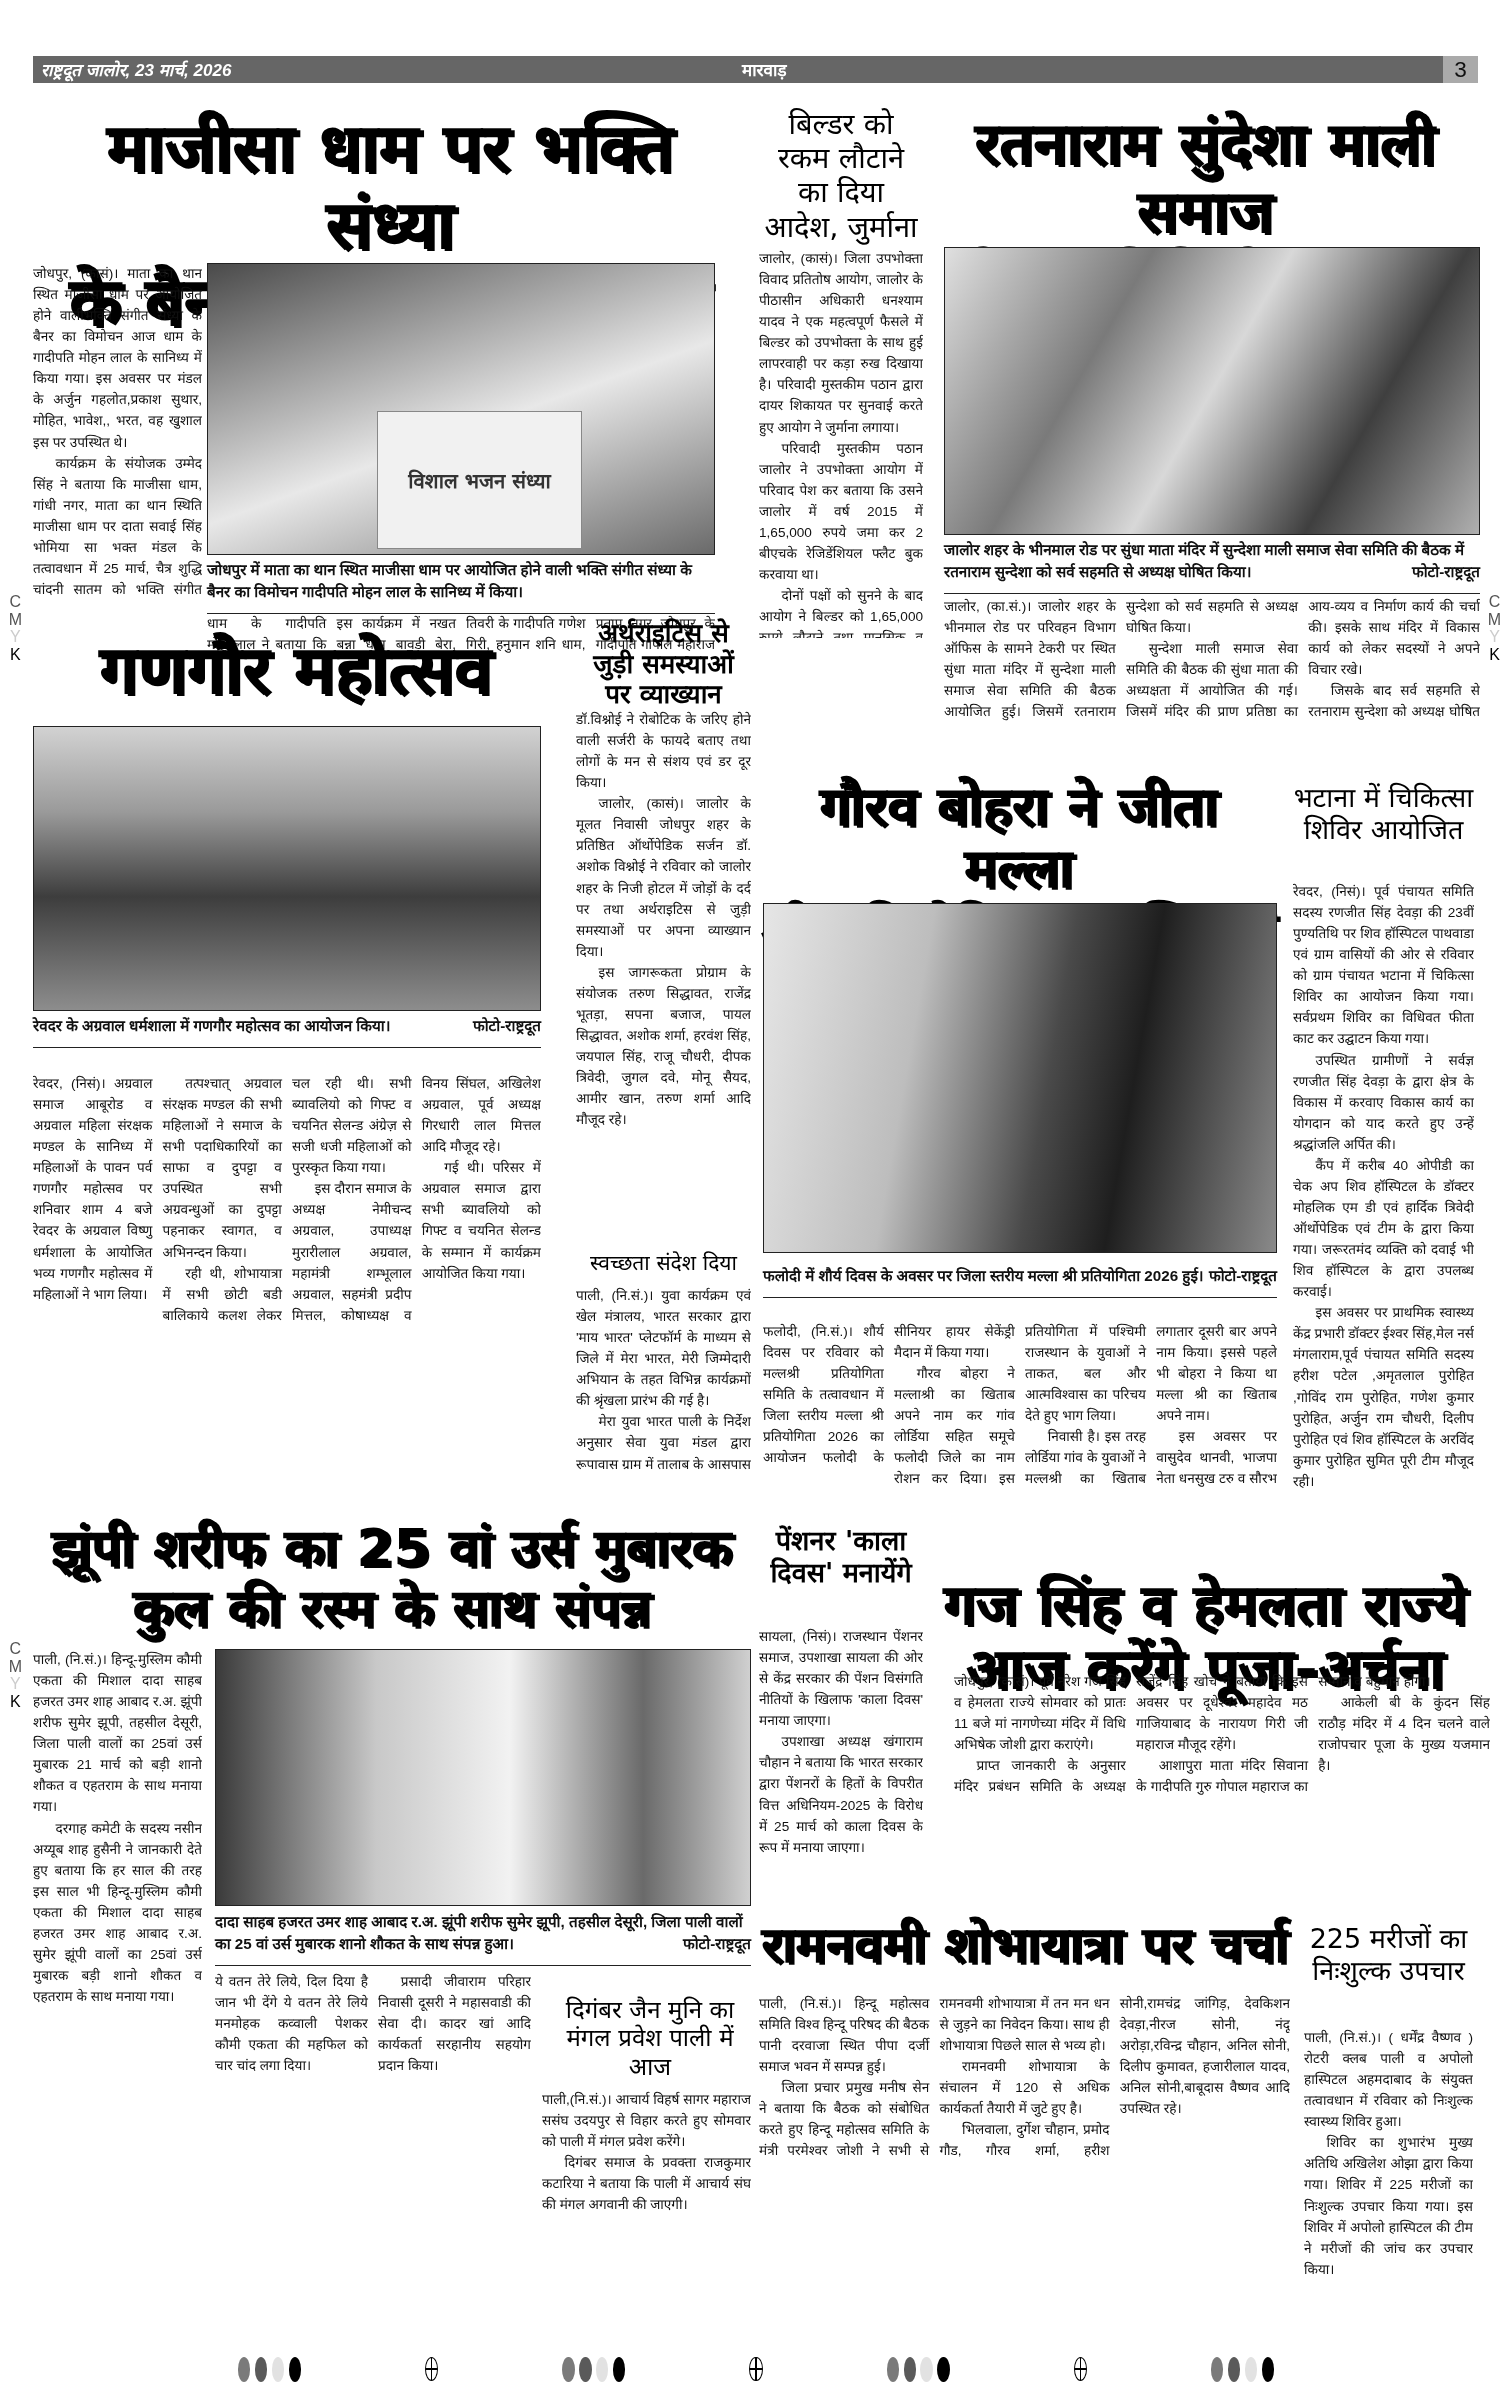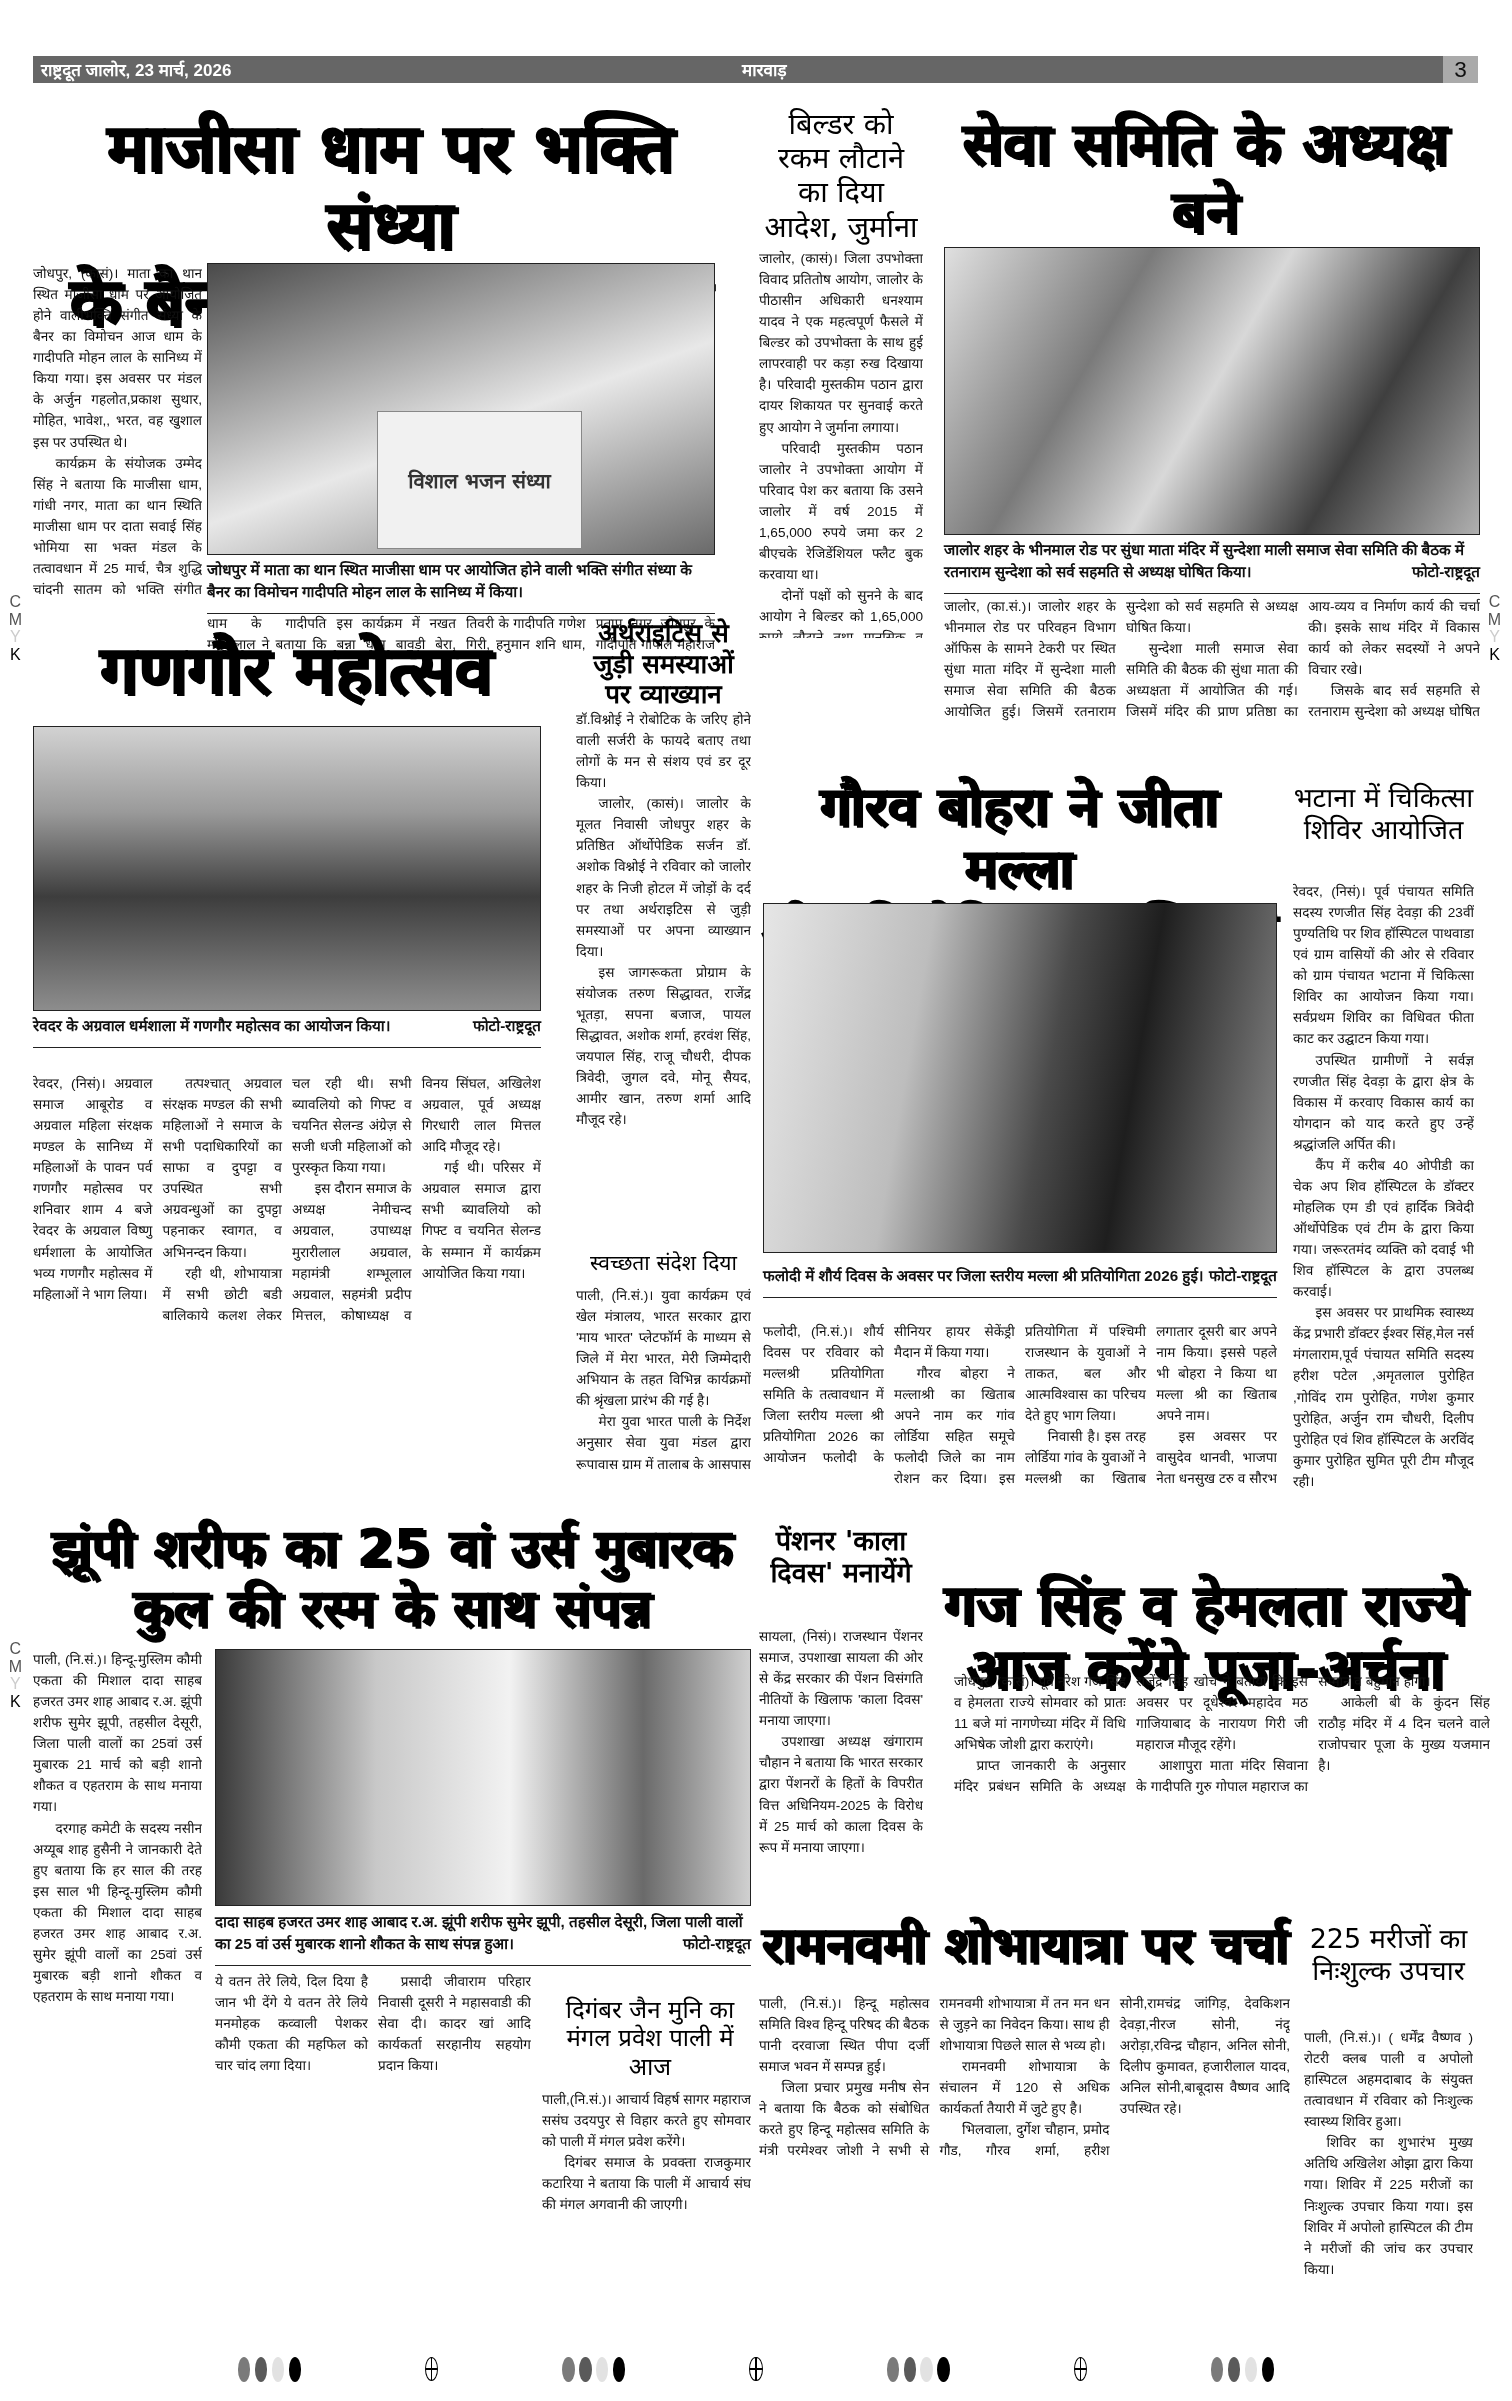--- a/index.html
+++ b/index.html
@@ -1,19 +1,19 @@
 <!DOCTYPE html>
 <html style="font-size:9px"><head>
 <meta charset="utf-8">
 <style>
   html,body{margin:0;padding:0;background:#fff;}
   body{width:1512px;height:2401px;position:relative;overflow:hidden;font-family:"DejaVu Sans","Liberation Sans",sans-serif;color:#111;}
   .abs{position:absolute;}
   .masthead{left:33px;top:56px;width:1445px;height:27px;background:#666;color:#fff;display:flex;align-items:center;font-family:"Liberation Sans",sans-serif;}
-  .masthead .date{padding-left:8px;font-size:17px;font-weight:bold;flex:1;}
+  .masthead .date{padding-left:8px;font-size:17px;font-weight:bold;flex:1;font-style:italic;}
   .masthead .section{font-size:17px;font-weight:bold;flex:1;text-align:left;}
   .masthead .pageno{width:35px;height:27px;background:#aaa;color:#111;font-size:22.6px;display:flex;align-items:center;justify-content:center;}
   .hl{font-family:"DejaVu Sans",sans-serif;font-weight:bold;color:#000;line-height:1.15;text-align:center;letter-spacing:0.6px;text-shadow:3.4px 2.3px 0 #000;}
   .hl.big{font-size:67px;}
   .hl.mid{font-size:59px;}
   .side-hl{font-family:"DejaVu Sans",sans-serif;color:#000;text-align:center;line-height:1.18;}
   .side-hl.bold{font-weight:bold;}
   .photo{background:linear-gradient(135deg,#8a8a8a 0%,#cfcfcf 35%,#5d5d5d 60%,#bdbdbd 100%);border:1.7px solid #222;box-sizing:border-box;text-align:center;}
   .caption{font-family:"Liberation Sans",sans-serif;font-size:15.2px;font-weight:bold;line-height:1.45;color:#111;border-bottom:1.7px solid #222;padding-bottom:10.2px;}
   .caption .credit{float:right;font-weight:bold;}
@@ -59,20 +59,21 @@
 </div>
 
 <div class="abs side-hl" style="left:759px;top:107px;width:164px;font-size:29px;">बिल्डर को रकम लौटाने का दिया आदेश, जुर्माना</div>
 <div class="abs body" style="left:759px;top:248px;width:164px;height:390px;">
   <p>जालोर, (कासं)। जिला उपभोक्ता विवाद प्रतितोष आयोग, जालोर के पीठासीन अधिकारी धनश्याम यादव ने एक महत्वपूर्ण फैसले में बिल्डर को उपभोक्ता के साथ हुई लापरवाही पर कड़ा रुख दिखाया है। परिवादी मुस्तकीम पठान द्वारा दायर शिकायत पर सुनवाई करते हुए आयोग ने जुर्माना लगाया।</p>
   <p>परिवादी मुस्तकीम पठान जालोर ने उपभोक्ता आयोग में परिवाद पेश कर बताया कि उसने जालोर में वर्ष 2015 में 1,65,000 रुपये जमा कर 2 बीएचके रेजिडेंशियल फ्लैट बुक करवाया था।</p>
   <p>दोनों पक्षों को सुनने के बाद आयोग ने बिल्डर को 1,65,000 रुपये लौटाने तथा मानसिक व आर्थिक क्षति के लिए दस हजार रुपये का जुर्माना लगाया।</p>
 </div>
 
 <div class="abs hl mid" style="left:937px;top:110px;width:536px;">
+  <div>रतनाराम सुंदेशा माली समाज</div>
   <div>सेवा समिति के अध्यक्ष बने</div>
 </div>
 <div class="abs photo" style="left:944px;top:247px;width:536px;height:288px;background:linear-gradient(120deg,#e0e0e0,#7a7a7a 30%,#d8d8d8 50%,#3f3f3f 75%,#b0b0b0);"></div>
 <div class="abs caption" style="left:944px;top:539px;width:536px;">
   <span>जालोर शहर के भीनमाल रोड पर सुंधा माता मंदिर में सुन्देशा माली समाज सेवा समिति की बैठक में रतनाराम सुन्देशा को सर्व सहमति से अध्यक्ष घोषित किया।</span>
   <span class="credit">फोटो-राष्ट्रदूत</span>
 </div>
 <div class="abs body" style="left:944px;top:596px;width:536px;height:147px;column-count:3;">
   <p>जालोर, (का.सं.)। जालोर शहर के भीनमाल रोड पर परिवहन विभाग ऑफिस के सामने टेकरी पर स्थित सुंधा माता मंदिर में सुन्देशा माली समाज सेवा समिति की बैठक आयोजित हुई। जिसमें रतनाराम सुन्देशा को सर्व सहमति से अध्यक्ष घोषित किया।</p>
   <p>सुन्देशा माली समाज सेवा समिति की बैठक की सुंधा माता की अध्यक्षता में आयोजित की गई। जिसमें मंदिर की प्राण प्रतिष्ठा का आय-व्यय व निर्माण कार्य की चर्चा की। इसके साथ मंदिर में विकास कार्य को लेकर सदस्यों ने अपने विचार रखे।</p>

